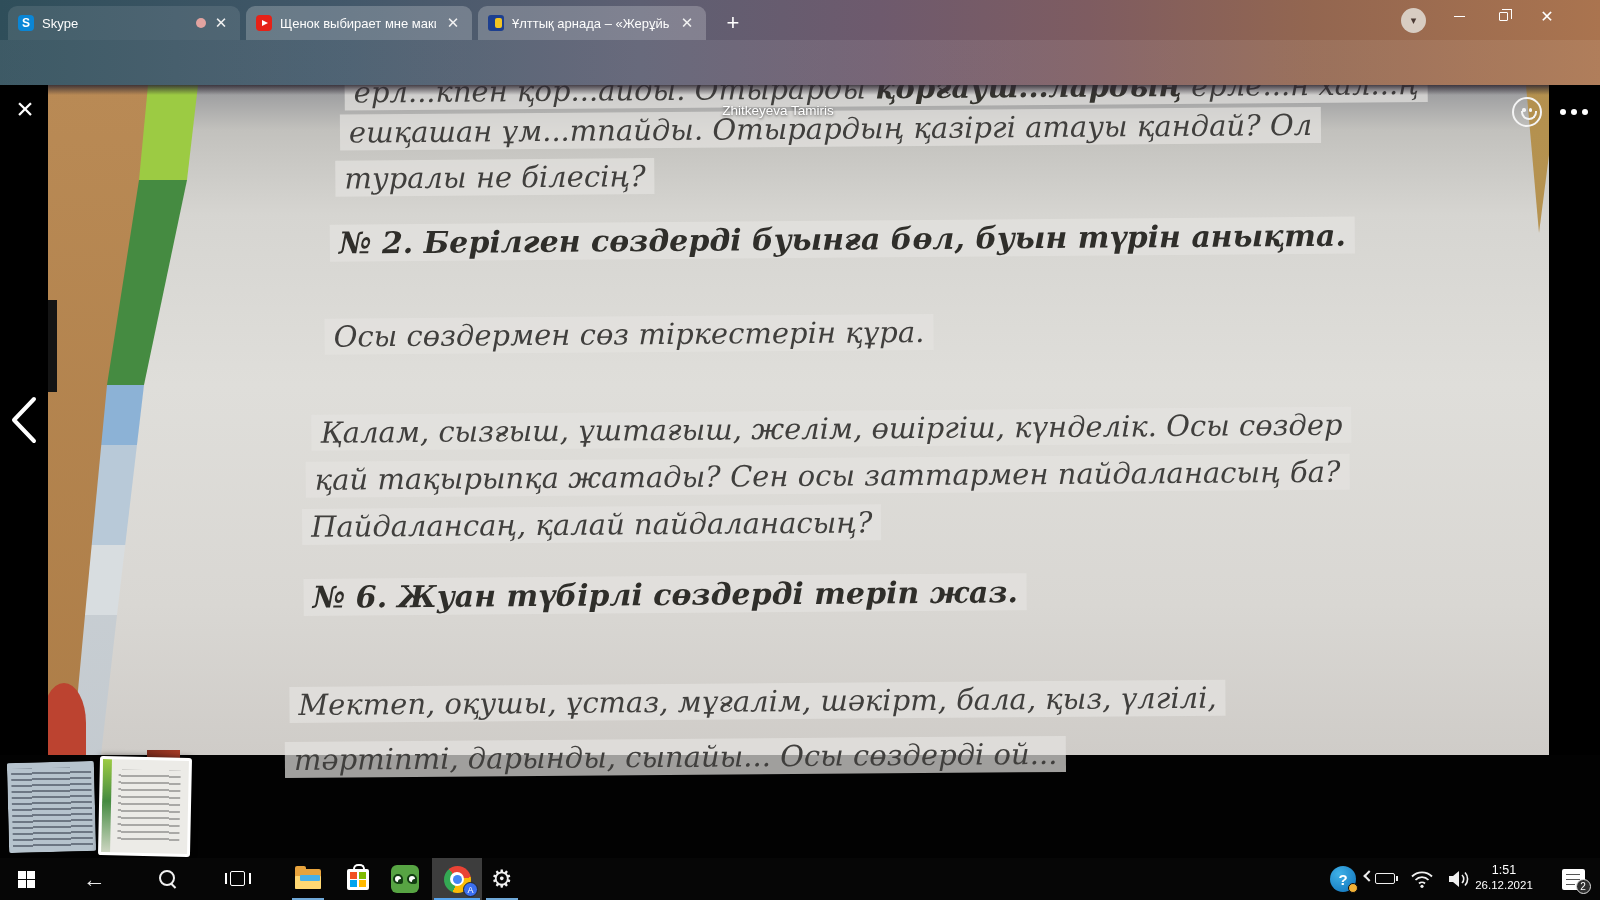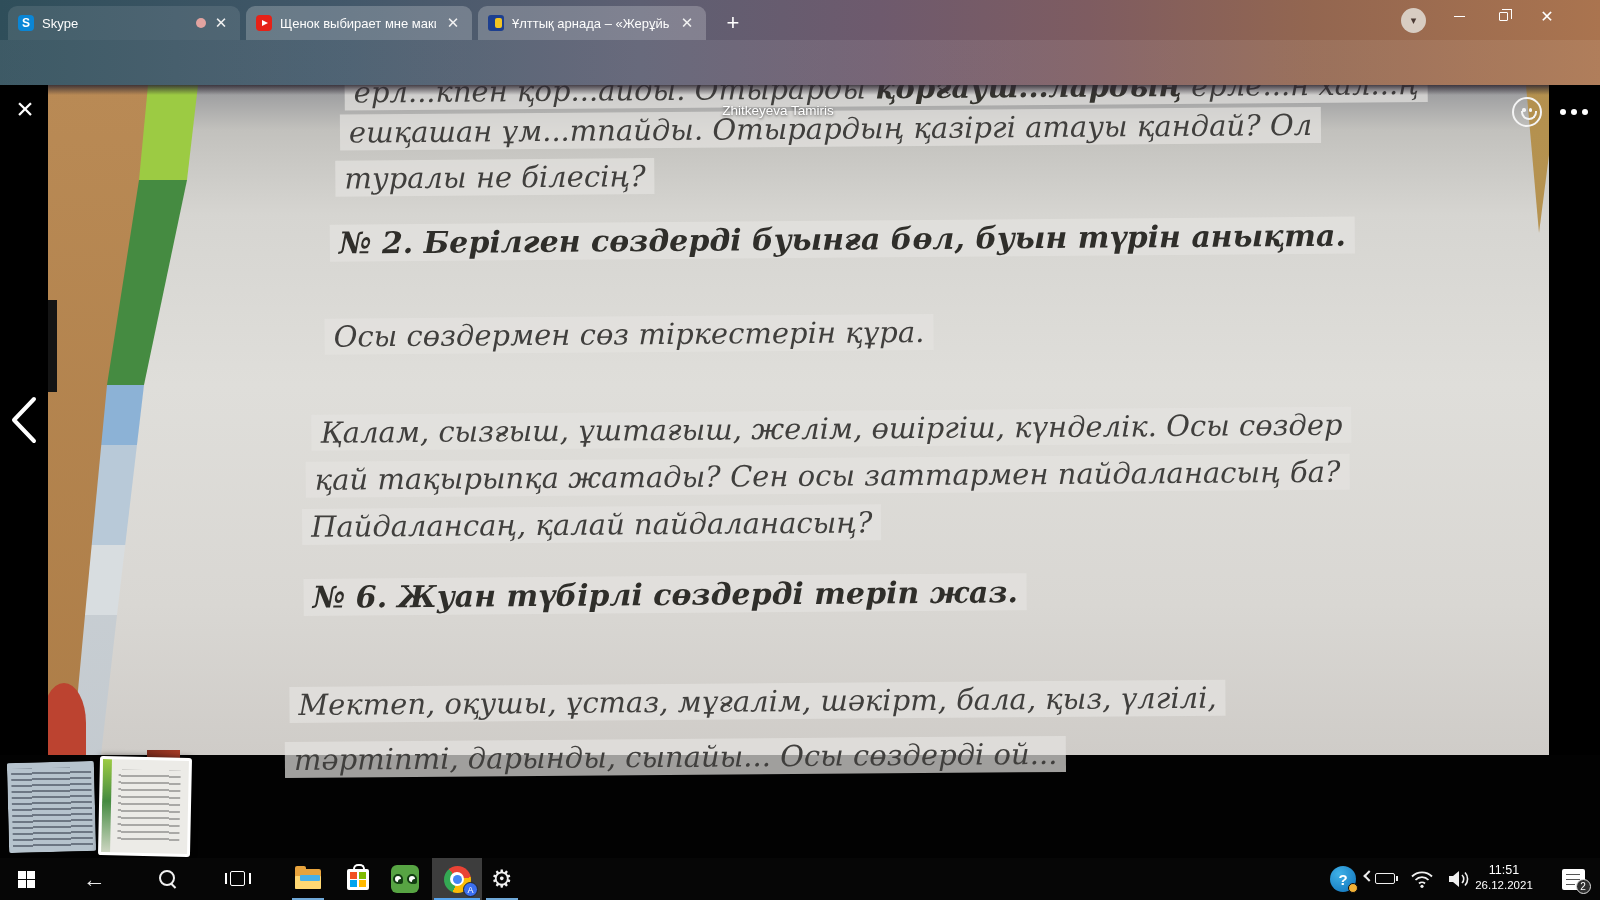--- a/index.html
+++ b/index.html
@@ -399,21 +399,21 @@
     <div class="tb-item" style="left:1444px; width:32px;">
       <svg width="22" height="18" viewBox="0 0 22 18">
           <path fill="#f0f0f0" d="M0 6h4l6-5v16l-6-5H0z"></path>
           <g fill="none" stroke="#f0f0f0" stroke-width="1.6">
             <path d="M13 5a5.5 5.5 0 0 1 0 8"></path>
             <path d="M16 2.5a9.5 9.5 0 0 1 0 13"></path>
           </g>
         </svg>
     </div>
     <div class="clock">
-      <div class="t">11:51</div>
+      <div class="t">1:51</div>
       <div class="d">26.12.2021</div>
     </div>
     <div class="tb-item" style="left:1558px; width:30px;">
       <span class="action-ic">
         <i class="a1"></i>
           <i class="a2"></i>
           <i class="a3"></i>
         <span class="action-badge">2</span>
       </span>
     </div>

